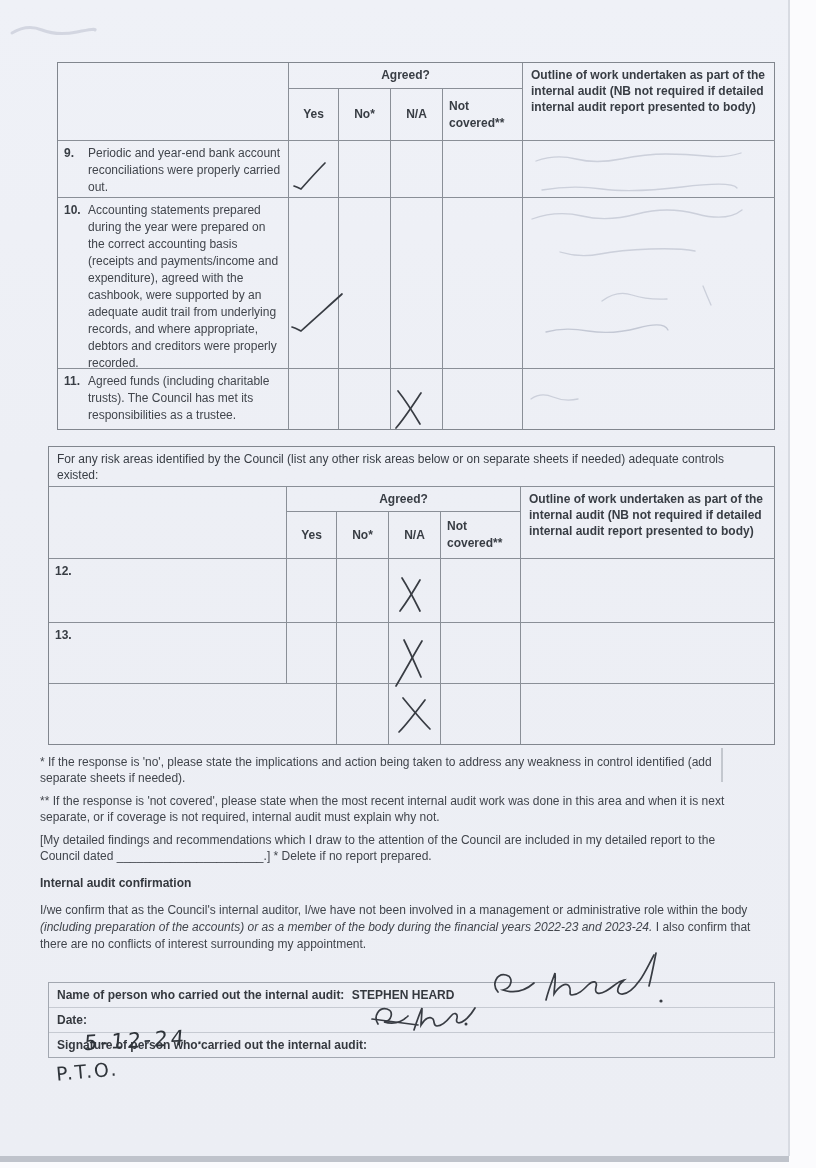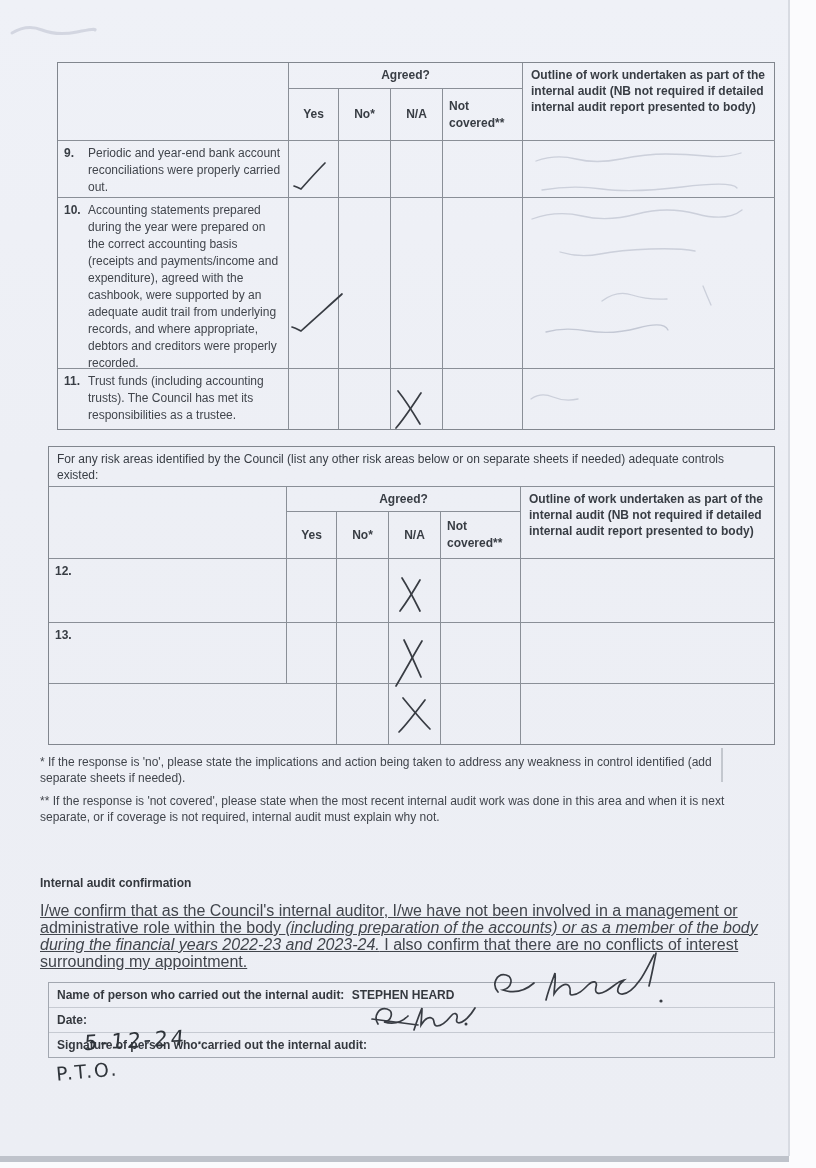--- a/index.html
+++ b/index.html
@@ -30,21 +30,21 @@
 
   .desc { padding:4px 6px 4px 6px; display:grid; grid-template-columns:24px 1fr; align-items:start; }
   .desc .num { font-weight:bold; color:#383d44; }
   .outline-head { padding:4px 8px; font-weight:bold; color:#383d44; line-height:16px; }
   .caption { padding:4px 8px; font-weight:normal; color:#383d44; line-height:16px; }
 
   
   .footnotes { position:absolute; left:40px; top:754px; width:700px; font-size:12px; line-height:16px; }
   .footnotes p { margin-bottom:7px; }
   .confirm-heading { position:absolute; left:40px; top:876px; font-size:12px; font-weight:bold; color:#34383e; }
-  .confirm-para { position:absolute; left:40px; top:902px; width:732px; font-size:16px; line-height:17px;text-decoration:underline; }
+  .confirm-para { position:absolute; left:40px; top:902px; width:732px; font-size:12px; line-height:17px; }
   .confirm-para .ital { font-style:italic; }
 
   
   .sigbox { position:absolute; left:48px; top:982px; width:727px; height:76px;
             border:1px solid #a2a7b0; font-size:12px; }
   .sigrow { height:25px; border-bottom:1px solid #c6cad2; padding:5px 0 0 8px; white-space:nowrap; }
   .sigrow:last-child { border-bottom:none; height:26px; }
   .sigrow b { color:#35393f; }
 
   .hand { position:absolute; color:#2f343a; font-family:"DejaVu Sans",sans-serif; }
@@ -89,21 +89,21 @@
       <span>Accounting statements prepared during the year were prepared on the correct accounting basis (receipts and payments/income and expenditure), agreed with the cashbook, were supported by an adequate audit trail from underlying records, and where appropriate, debtors and creditors were properly recorded.</span>
     </div>
     <div class="cell" style="grid-column:2;grid-row:4"></div>
     <div class="cell" style="grid-column:3;grid-row:4"></div>
     <div class="cell" style="grid-column:4;grid-row:4"></div>
     <div class="cell" style="grid-column:5;grid-row:4"></div>
     <div class="cell lastcol" style="grid-column:6;grid-row:4"></div>
 
     <div class="cell desc lastrow" style="grid-column:1;grid-row:5">
       <span class="num">11.</span>
-      <span>Trust funds (including accounting trusts). The Council has met its responsibilities as a trustee.</span>
+      <span>Agreed funds (including charitable trusts). The Council has met its responsibilities as a trustee.</span>
     </div>
     <div class="cell lastrow" style="grid-column:2;grid-row:5"></div>
     <div class="cell lastrow" style="grid-column:3;grid-row:5"></div>
     <div class="cell lastrow" style="grid-column:4;grid-row:5"></div>
     <div class="cell lastrow" style="grid-column:5;grid-row:5"></div>
     <div class="cell lastrow lastcol" style="grid-column:6;grid-row:5"></div>
   </div>
 
   <div class="tbl t2">
     <div class="cell lastcol caption" style="grid-column:1/7;grid-row:1">For any risk areas identified by the Council (list any other risk areas below or on separate sheets if needed) adequate controls existed:</div>
@@ -136,20 +136,21 @@
     <div class="cell lastrow" style="grid-column:2;grid-row:6"></div>
     <div class="cell lastrow" style="grid-column:3;grid-row:6"></div>
     <div class="cell lastrow" style="grid-column:4;grid-row:6"></div>
     <div class="cell lastrow" style="grid-column:5;grid-row:6"></div>
     <div class="cell lastrow lastcol" style="grid-column:6;grid-row:6"></div>
   </div>
 
   <div class="footnotes">
     <p>* If the response is 'no', please state the implications and action being taken to address any weakness in control identified (add separate sheets if needed).</p>
     <p>** If the response is 'not covered', please state when the most recent internal audit work was done in this area and when it is next separate, or if coverage is not required, internal audit must explain why not.</p>
+    <p>[My detailed findings and recommendations which I draw to the attention of the Council are included in my detailed report to the Council dated ______________________.] * Delete if no report prepared.</p>
   </div>
 
   <div class="confirm-heading">Internal audit confirmation</div>
   <div class="confirm-para"><span>I/we confirm that as the Council's internal auditor, I/we have not been involved in a management or administrative role within the body </span><span class="ital">(including preparation of the accounts) or as a member of the body during the financial years 2022-23 and 2023-24.</span><span> I also confirm that there are no conflicts of interest surrounding my appointment.</span></div>
 
   <div class="sigbox">
     <div class="sigrow">
       <b>Name of person who carried out the internal audit:</b>
       <b style="margin-left:4px">STEPHEN HEARD</b>
     </div>

